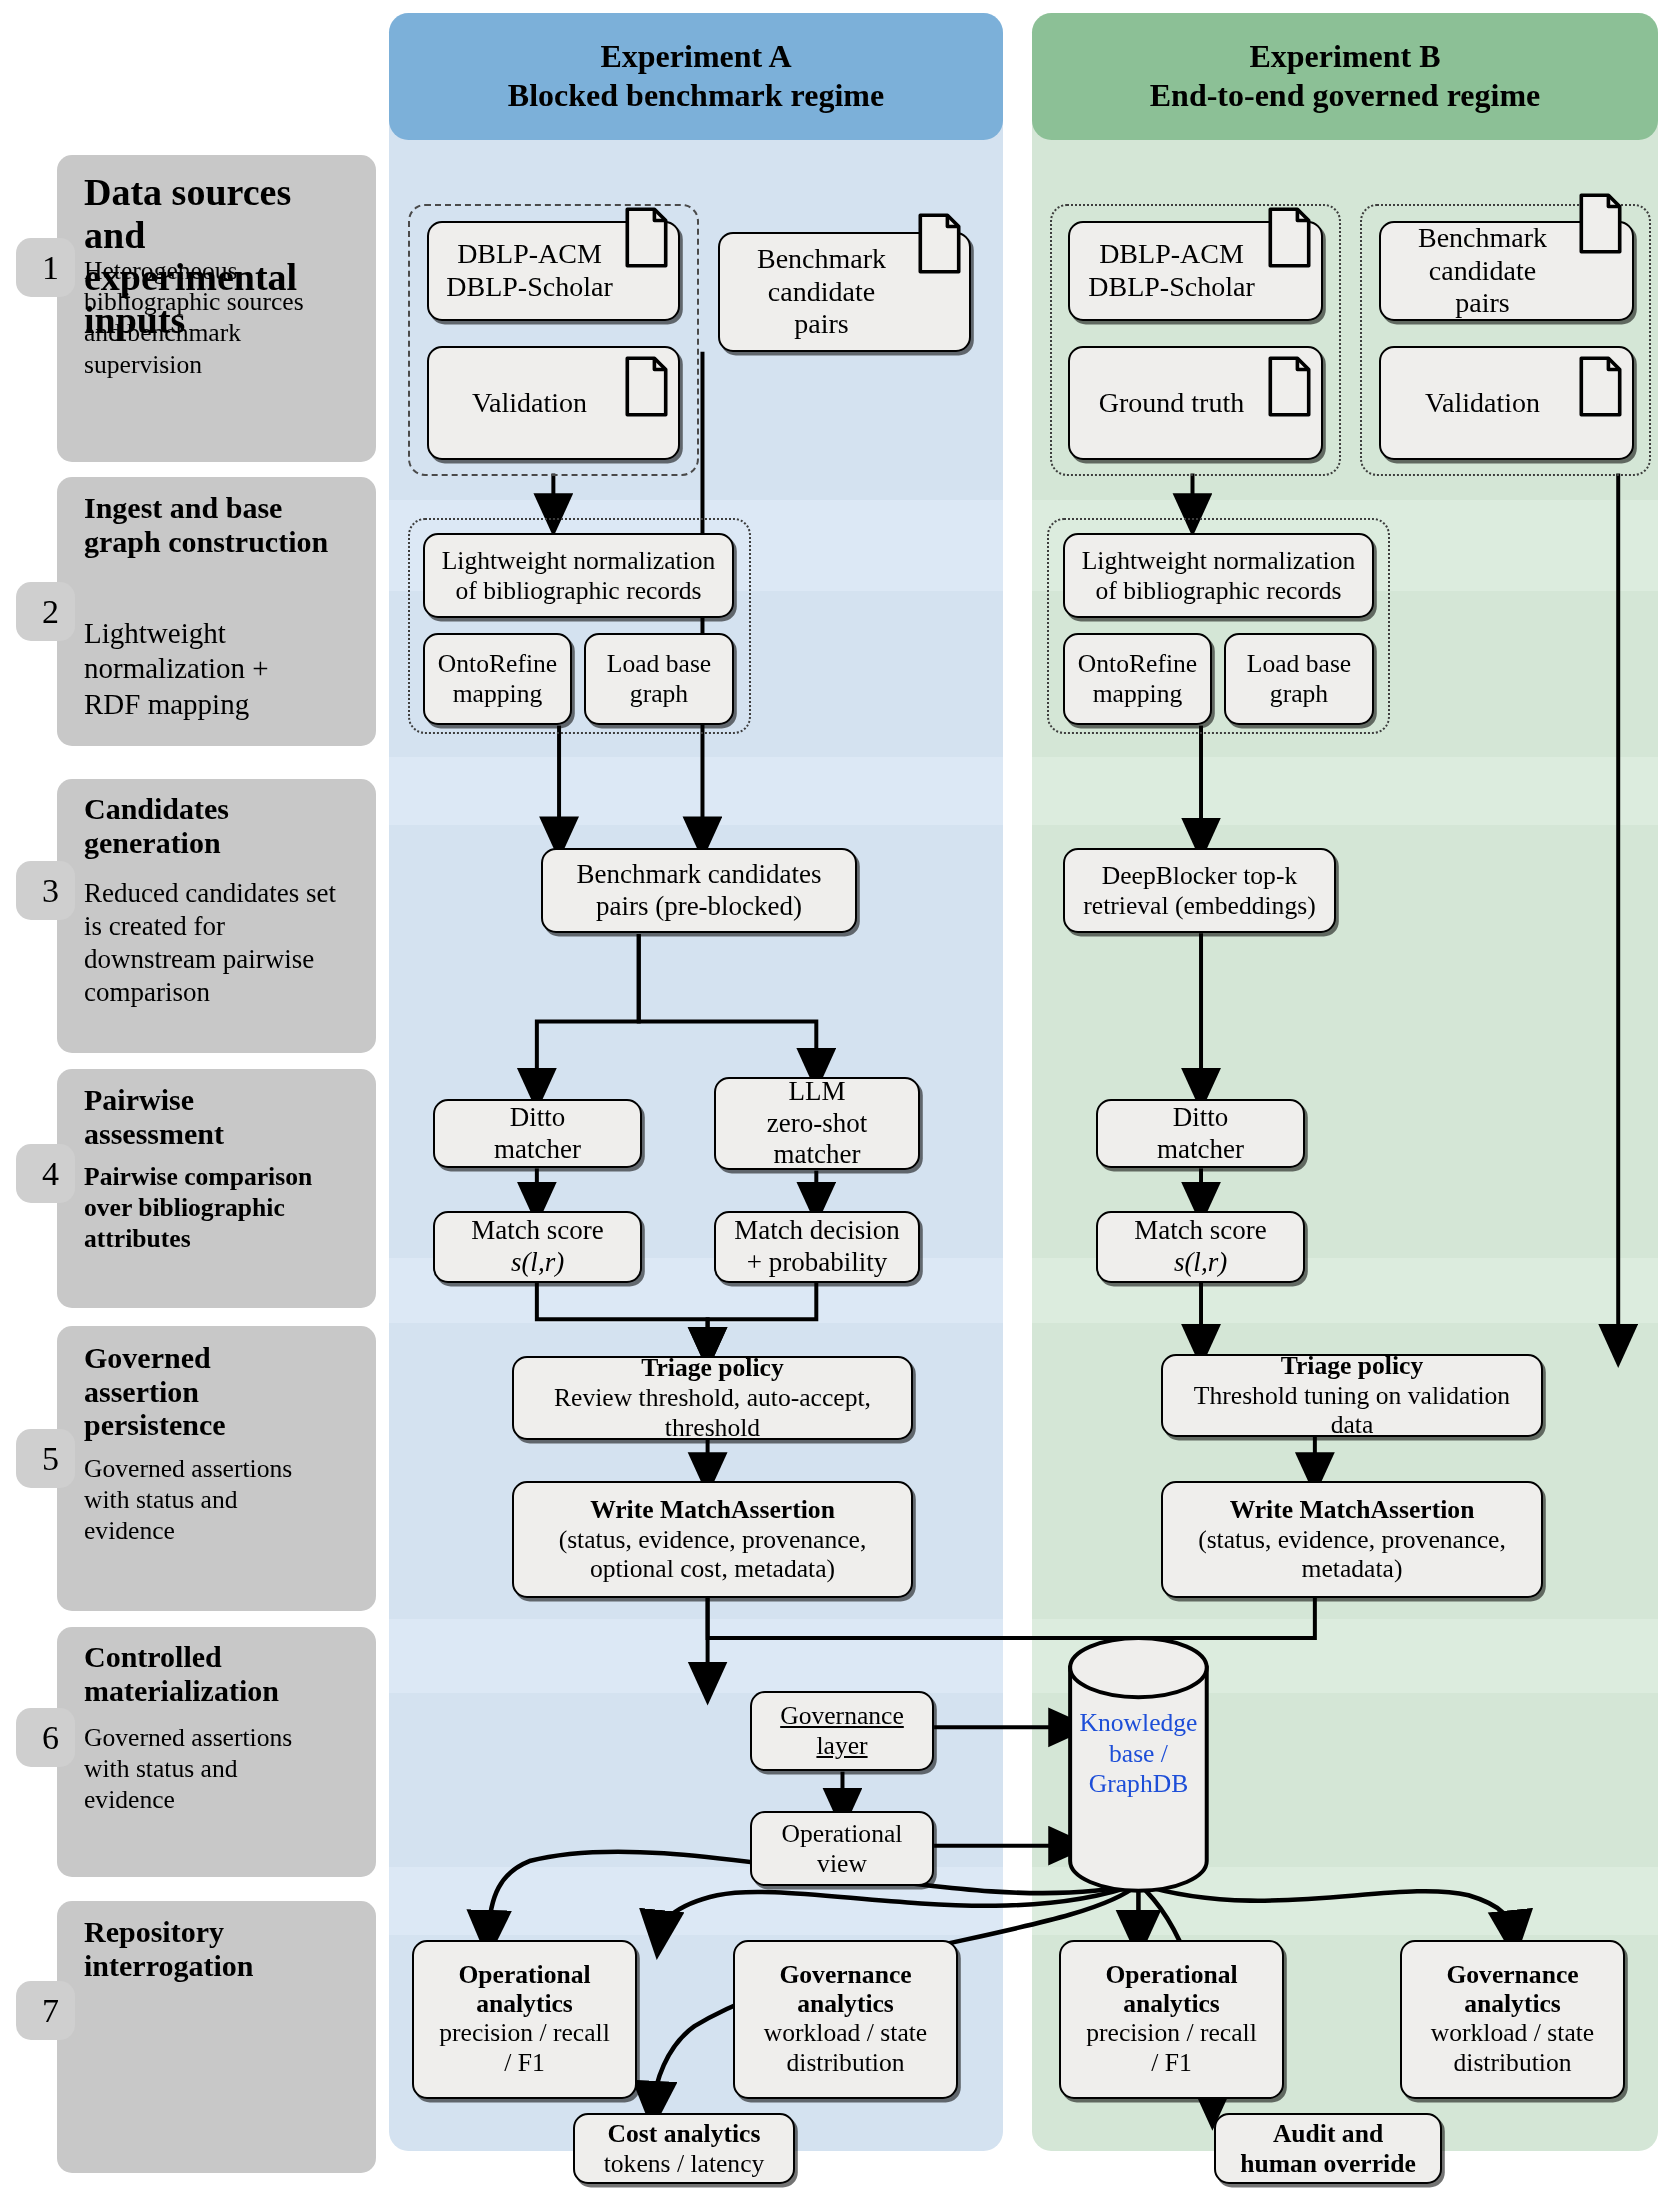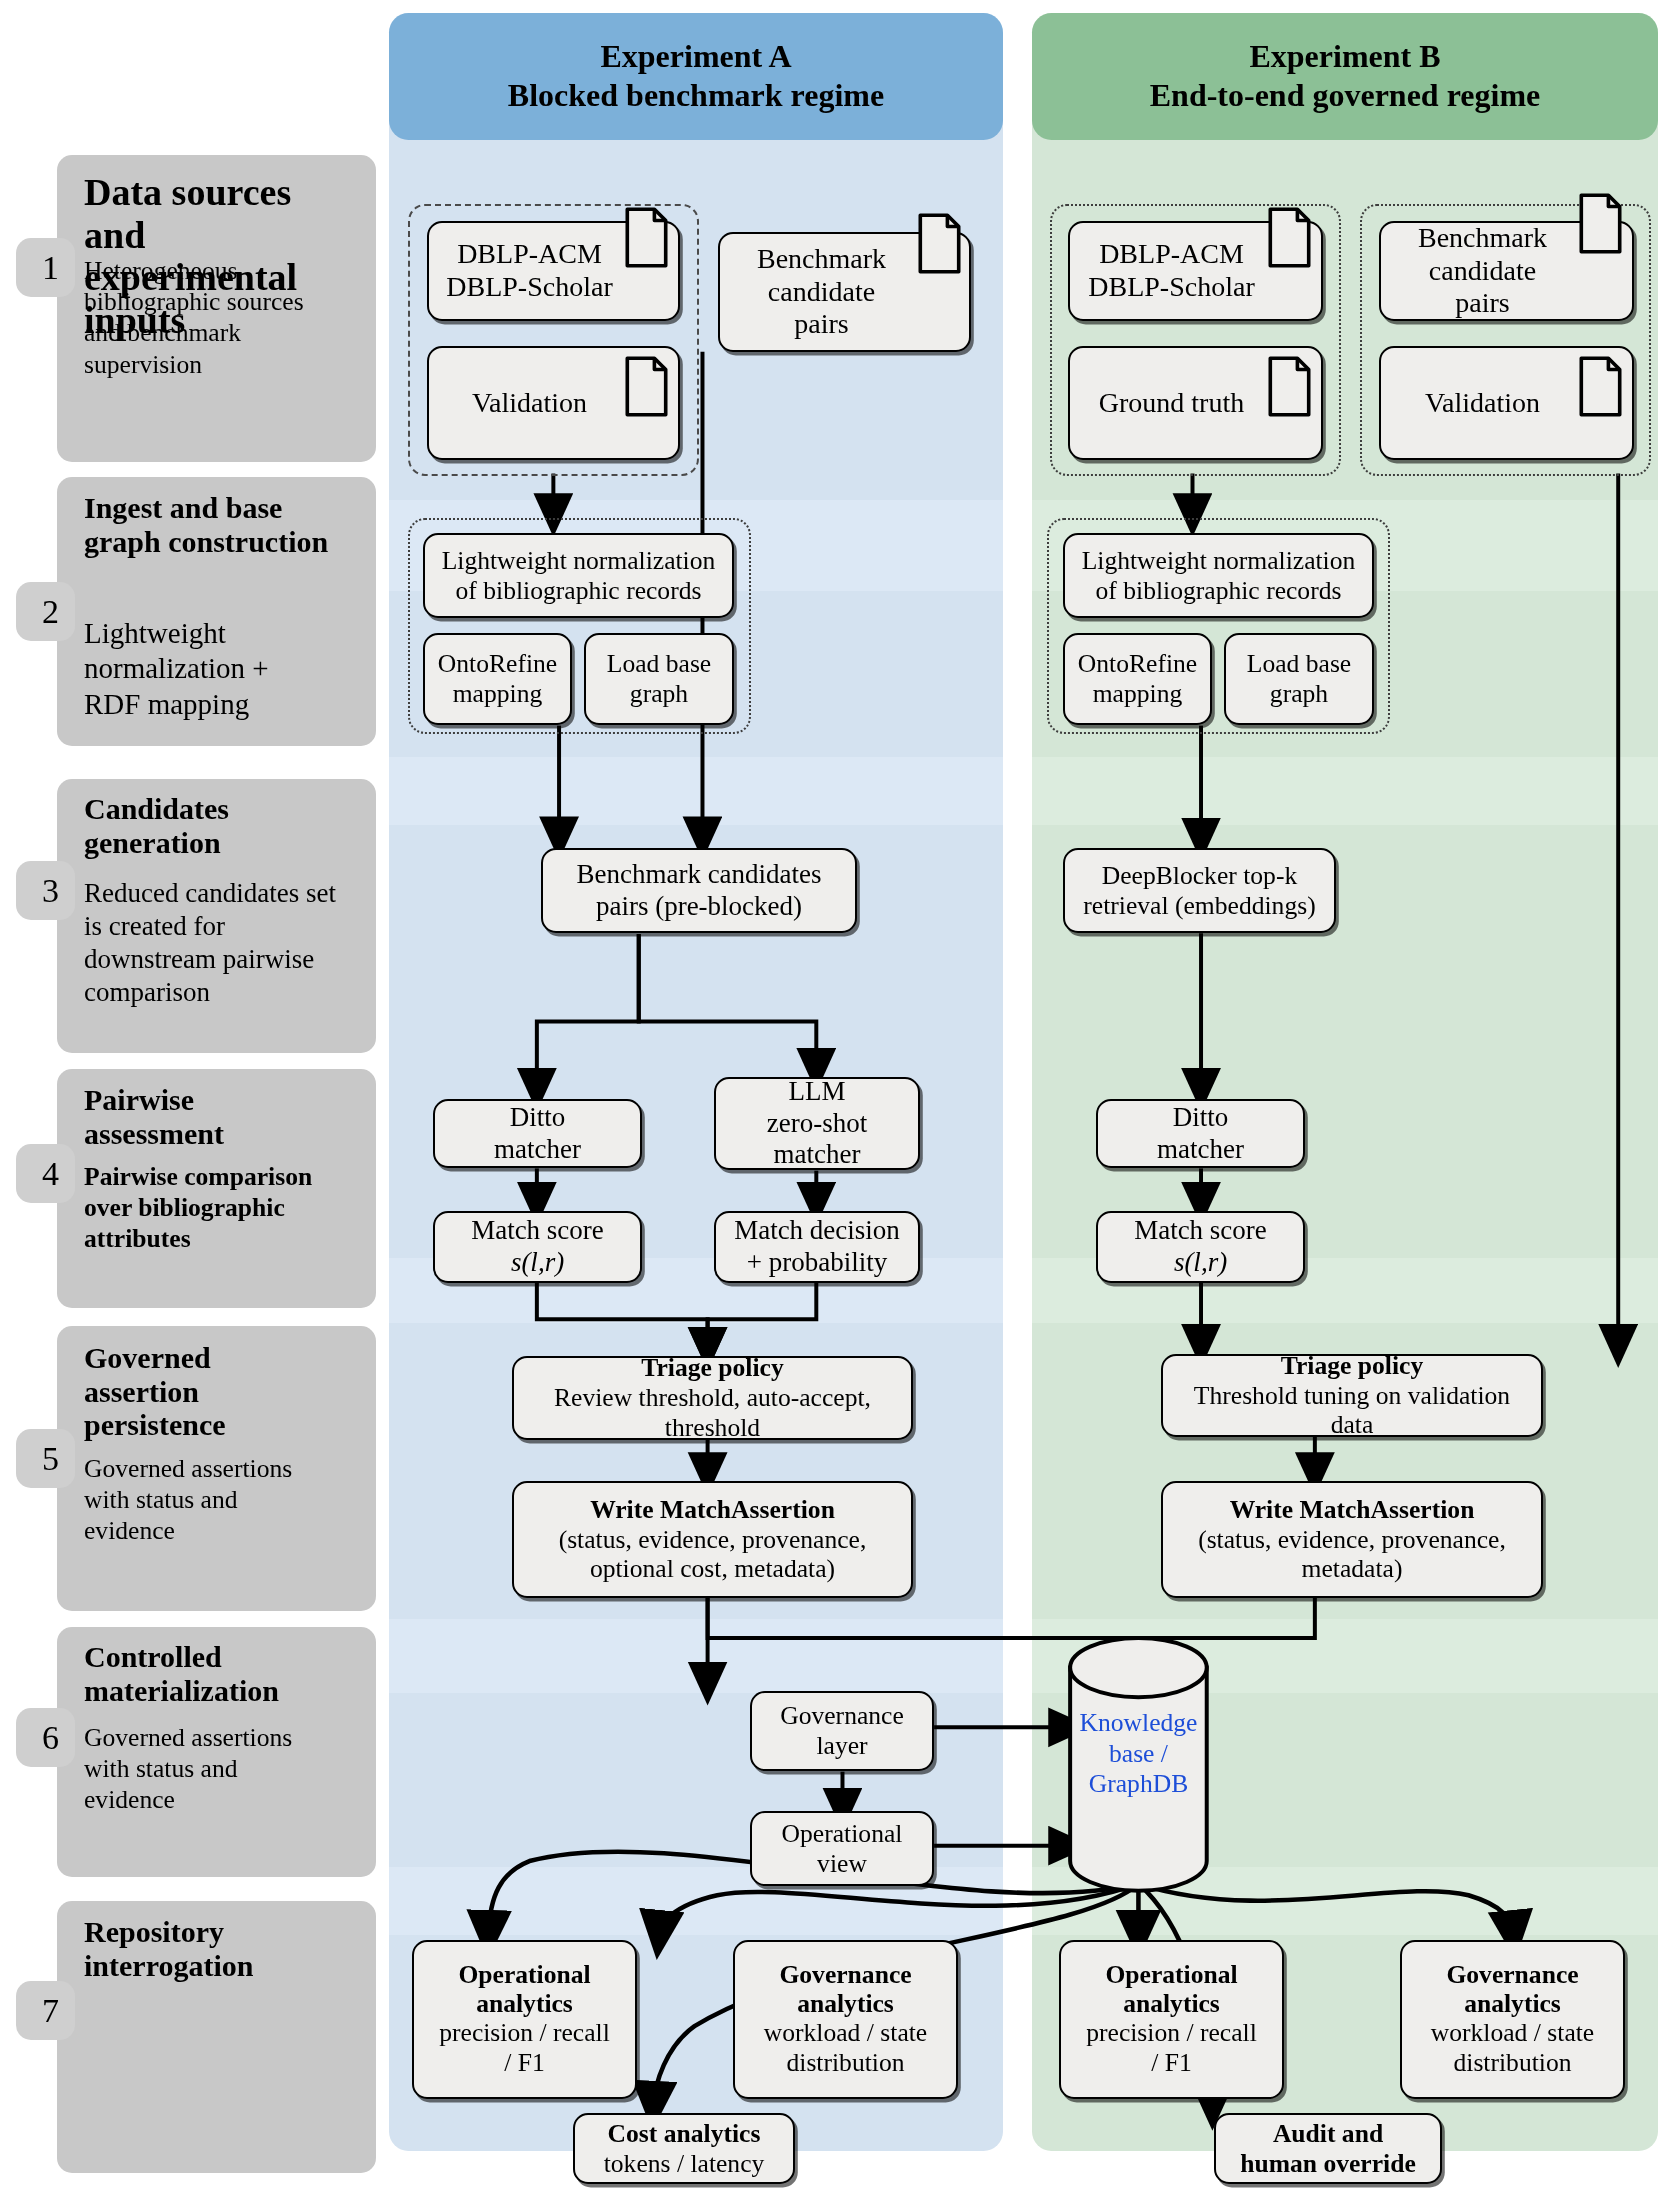--- a/index.html
+++ b/index.html
@@ -286,21 +286,21 @@
   </div>
 
   <div class="node" style="left:512px;top:1481px;width:401px;height:117px;font-size:25.6px;">
     <div class="inner">
       <b>Write MatchAssertion</b>
       <div>(status, evidence, provenance,</div>
       <div>optional cost, metadata)</div>
     </div>
   </div>
 
-  <div class="node" style="left:750px;top:1691px;width:184px;height:80px;font-size:25.6px;">
+  <div class="node" style="left:750px;top:1691px;width:184px;height:80px;font-size:25.6px;text-decoration:underline;">
     <div class="inner">
       <div>Governance</div>
       <div>layer</div>
     </div>
   </div>
   <div class="node" style="left:750px;top:1811px;width:184px;height:75px;font-size:25.6px;">
     <div class="inner">
       <div>Operational</div>
       <div>view</div>
     </div>

